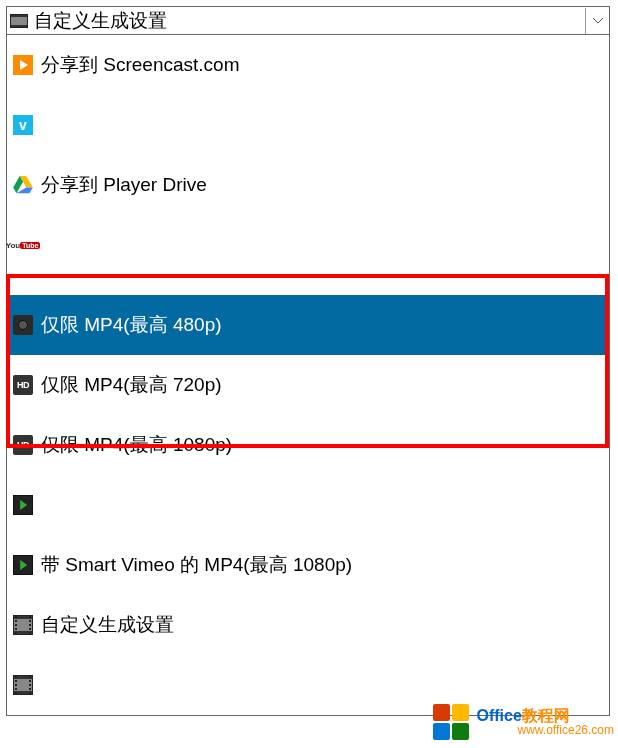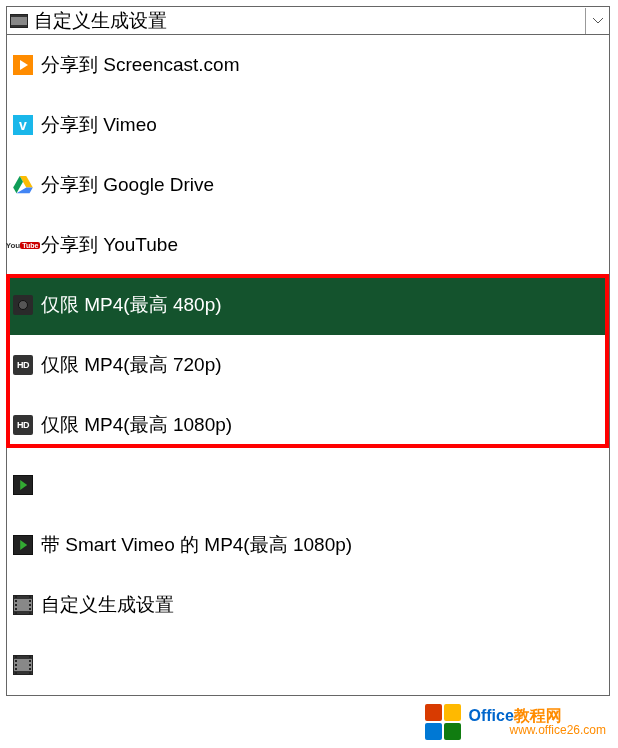--- a/index.html
+++ b/index.html
@@ -49,22 +49,23 @@
     }
     .option-item {
       display: flex;
       align-items: center;
       height: 60px;
       padding-left: 6px;
       color: #000;
       cursor: pointer;
     }
     .option-item.selected {
-      background: #14532d;
-      color: #fff;
+      background: #0369a1;
+      color: #fff;
+      margin-top: 20px;
     }
     .icon {
       width: 20px;
       height: 20px;
       margin-right: 8px;
       flex-shrink: 0;
       display: inline-flex;
       align-items: center;
       justify-content: center;
     }
@@ -173,21 +174,21 @@
       position: absolute;
       border: 4px solid #ff0000;
       pointer-events: none;
       left: 6px;
       top: 274px;
       width: 603px;
       height: 174px;
     }
     .watermark {
       position: absolute;
-      right: 12px;
+      right: 4px;
       bottom: 6px;
       display: flex;
       align-items: center;
       gap: 6px;
     }
     .watermark-logo {
       width: 40px;
       height: 40px;
       position: relative;
     }
@@ -231,40 +232,38 @@
   </div>
   <div class="option-list">
 
     <div class="option-item">
       <span class="icon icon-screencast"></span>
       <span>分享到 Screencast.com</span>
     </div>
 
     <div class="option-item">
       <span class="icon icon-vimeo">v</span>
-      <span>分享到 Vimeo</span>
     </div>
 
     <div class="option-item">
       <span class="icon icon-drive">
         <svg viewBox="0 0 24 22">
             <path d="M8 0 L16 0 L24 14 L16 14 Z" fill="#fbbc04"></path>
             <path d="M8 0 L0 14 L4 21 L12 7 Z" fill="#0f9d58"></path>
             <path d="M16 14 L24 14 L20 21 L4 21 Z" fill="#4285f4"></path>
           </svg>
       </span>
-      <span>分享到 Google Drive</span>
+      <span>分享到 Player Drive</span>
     </div>
 
     <div class="option-item">
       <span class="icon icon-youtube">
           <span>You</span>
           <span class="icon-youtube-box">Tube</span>
         </span>
-      <span>分享到 YouTube</span>
     </div>
 
     <div class="option-item selected">
       <span class="icon icon-camera"></span>
       <span>仅限 MP4(最高 480p)</span>
     </div>
 
     <div class="option-item">
       <span class="icon icon-hd">HD</span>
       <span>仅限 MP4(最高 720p)</span>

